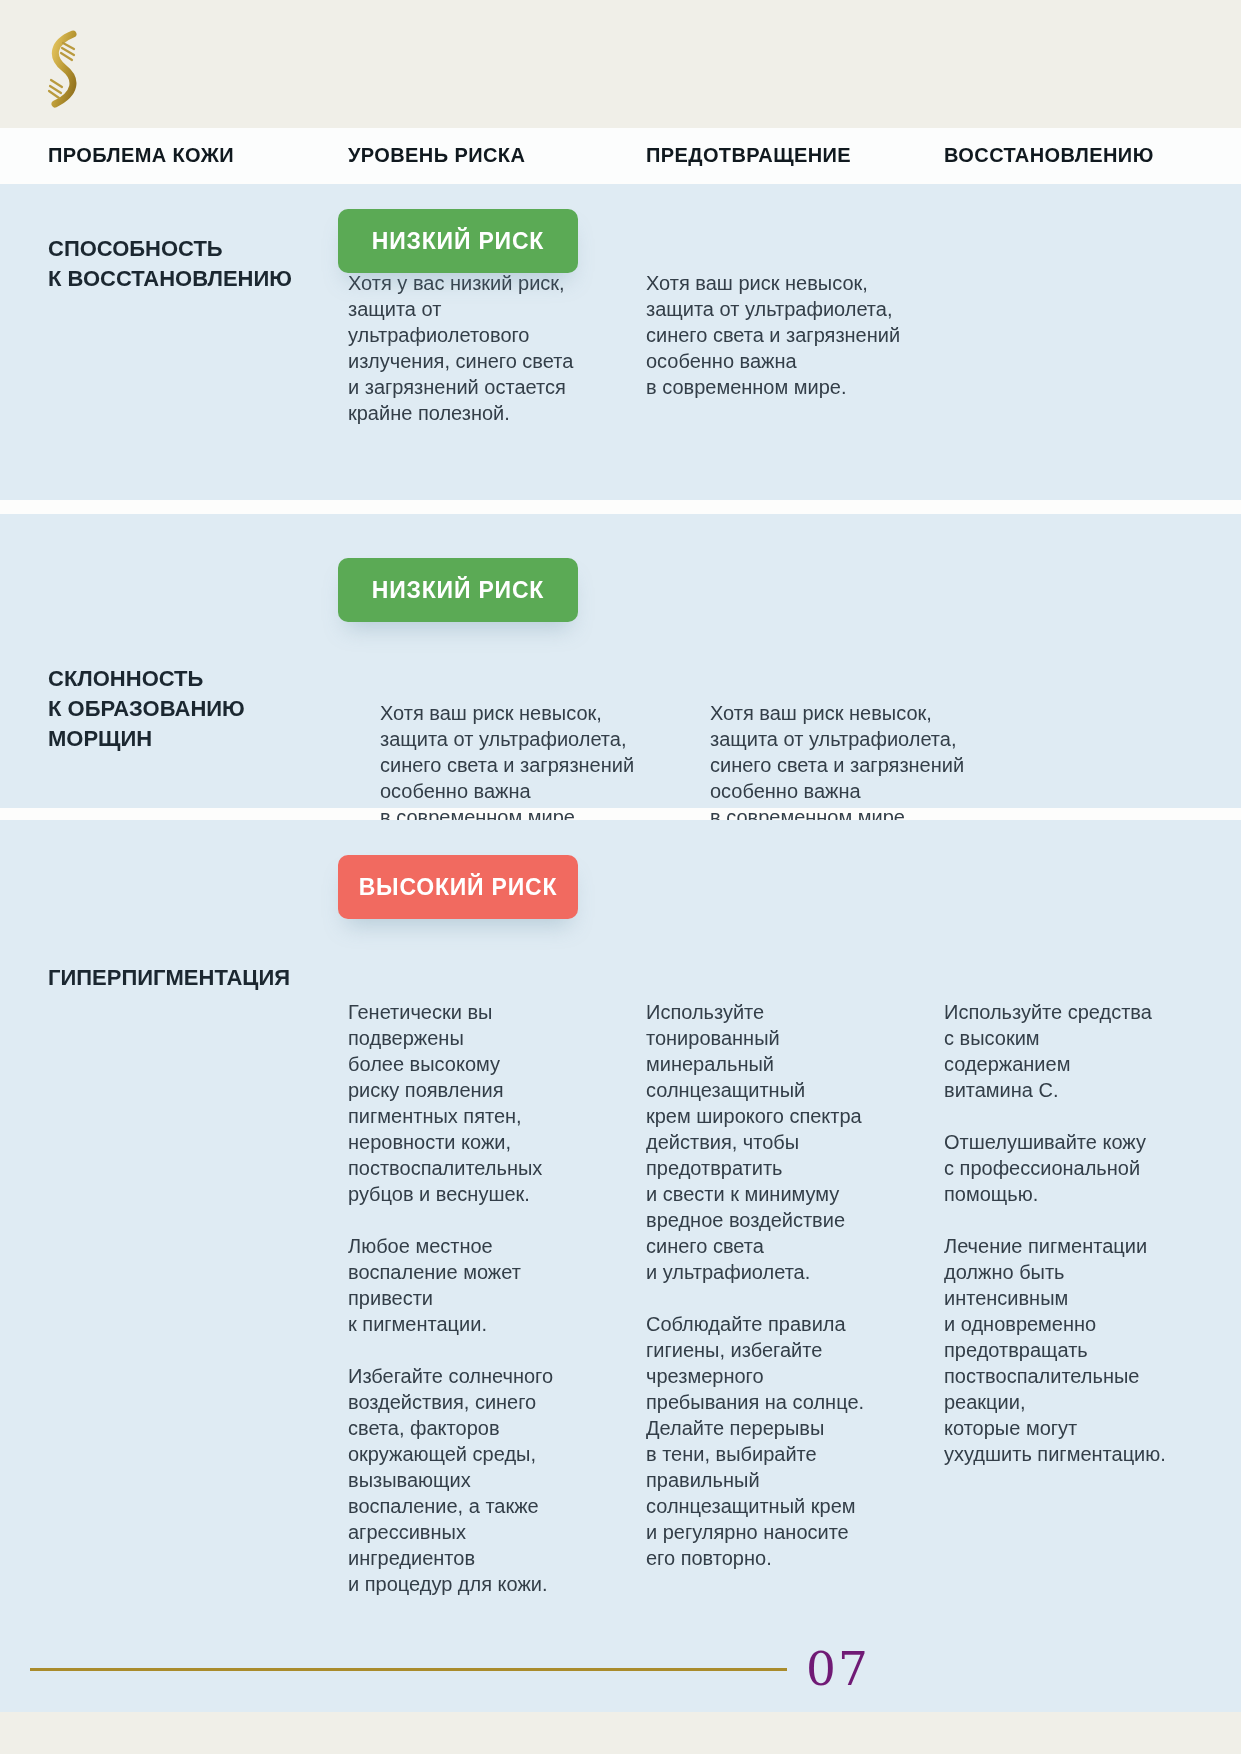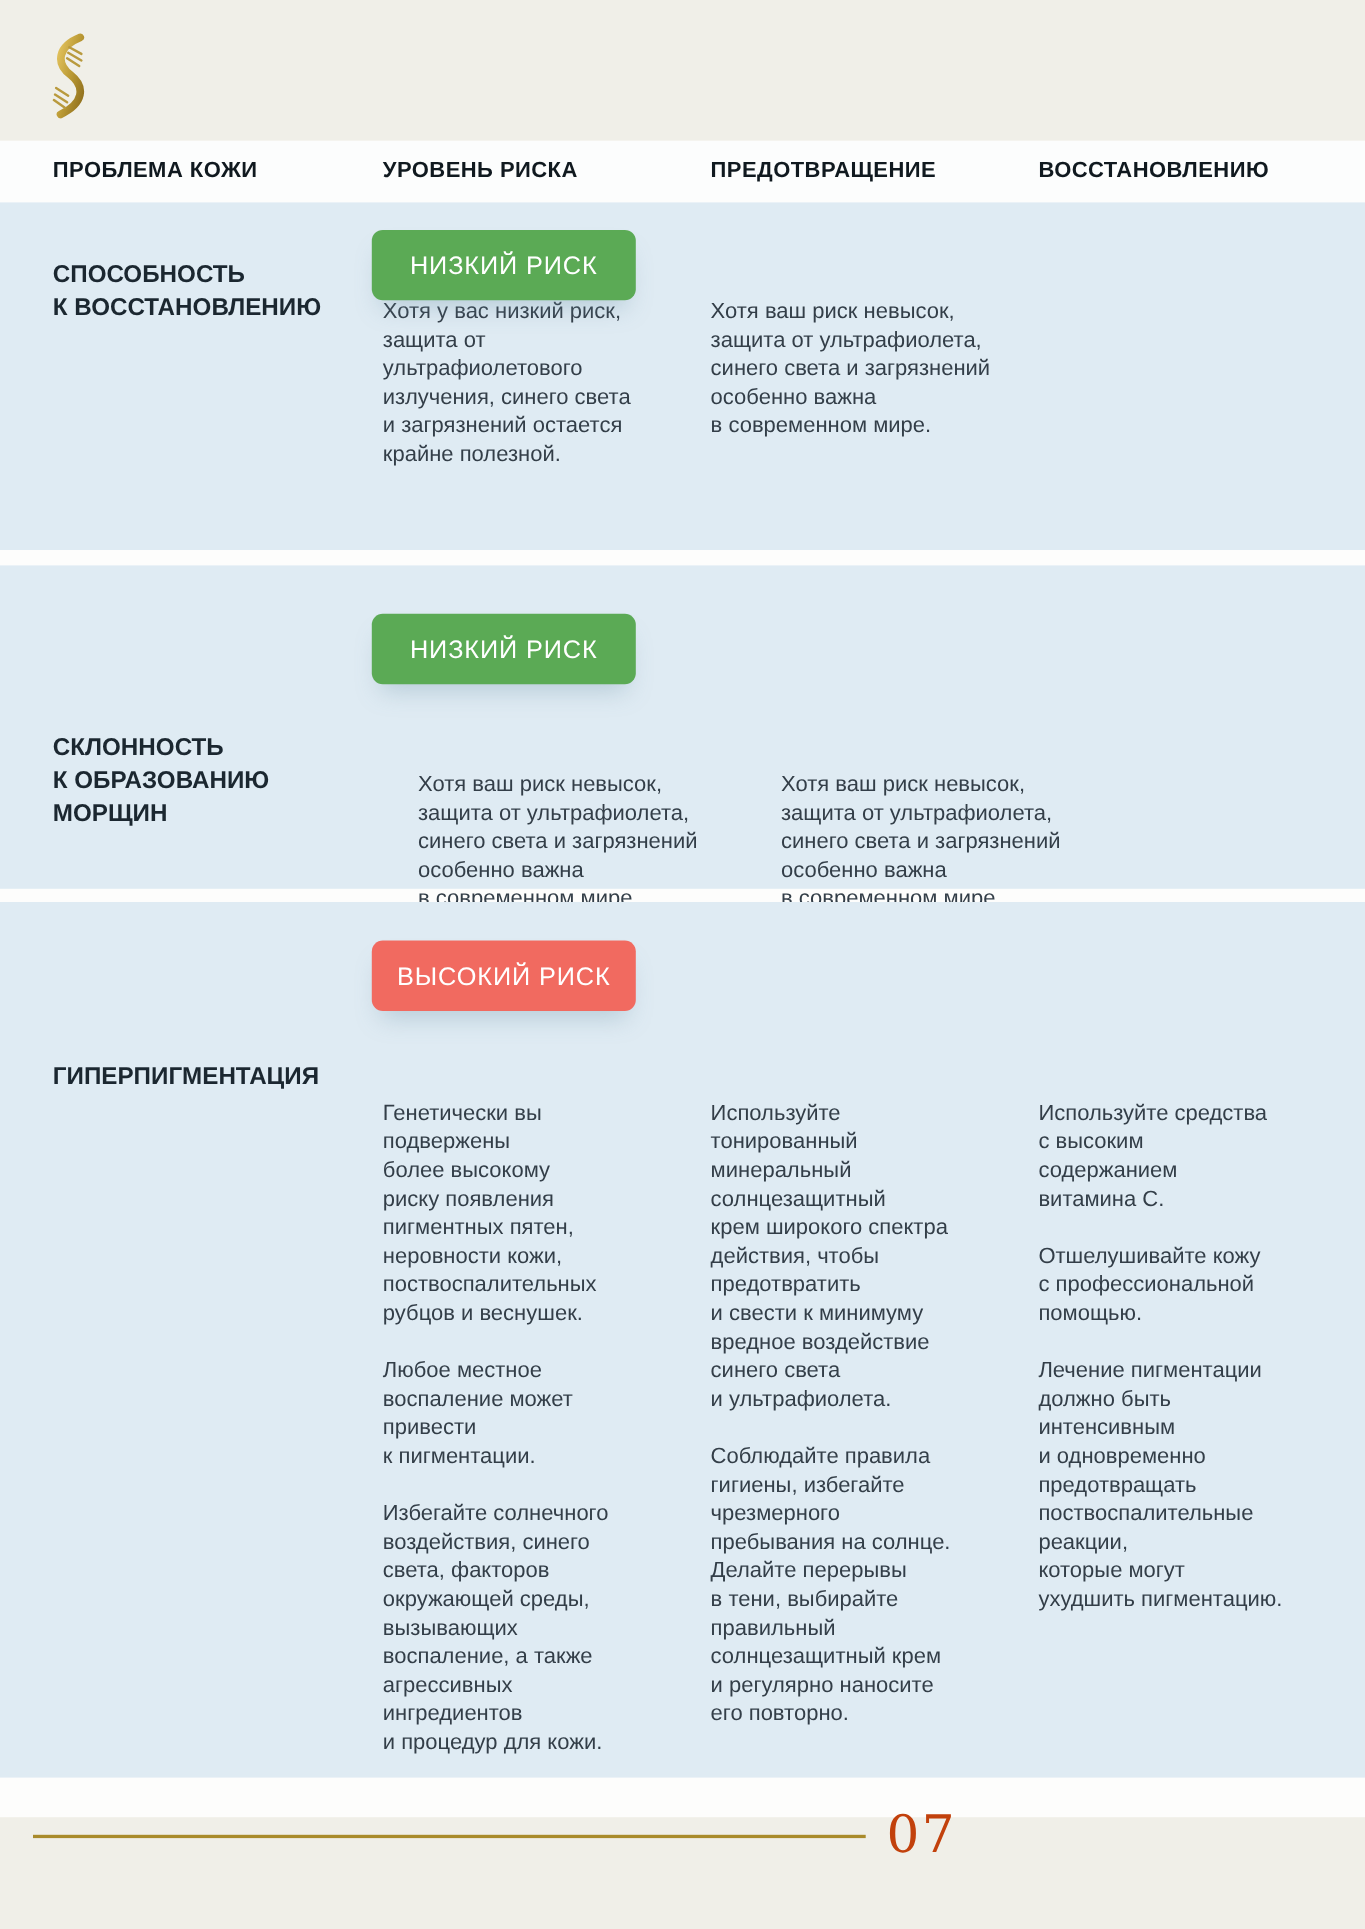--- a/index.html
+++ b/index.html
@@ -24,26 +24,26 @@
   }
   .header-cell{
     font-weight:bold;font-size:20px;color:#10191f;letter-spacing:0.4px;
   }
 
   .section{
     position:absolute;left:0;width:1241px;background:#dfebf3;
   }
   .sec1{top:184px;height:316px;}
   .sec2{top:514px;height:294px;}
-  .sec3{top:820px;height:796px;}
+  .sec3{top:820px;height:892px;}
 
   .badge{
     position:absolute;left:338px;width:240px;height:64px;
     border-radius:10px;display:flex;align-items:center;justify-content:center;
-    color:#ffffff;font-weight:normal;font-size:23px;letter-spacing:0.8px;
+    color:#ffffff;font-weight:bold;font-size:23px;letter-spacing:0.8px;
     box-shadow:0 14px 22px -8px rgba(110,145,165,0.35);
   }
   .sec1 .badge{top:25px;}
   .sec2 .badge{top:44px;}
   .sec3 .badge{top:35px;}
 
   .content{
     display:grid;grid-template-columns:300px 298px 298px 247px;
     padding-left:48px;box-sizing:border-box;
   }
@@ -60,21 +60,21 @@
     white-space:pre-line;padding-right:24px;margin-top:36px;
   }
 
   .footer-line{
     position:absolute;left:30px;top:1668px;width:757px;height:3px;
     background:#a98b2b;
   }
   .page-number{
     position:absolute;left:806px;top:1641px;
     font-family:"DejaVu Serif","Liberation Serif",serif;
-    font-size:47px;color:#c2410c;letter-spacing:2px;font-weight:normal;
+    font-size:47px;color:#701a75;letter-spacing:2px;font-weight:normal;
   }
 </style>
 </head>
 <body>
 
 <div class="page">
 
   <svg class="logo" viewBox="0 0 46 78">
     <defs>
       <linearGradient id="gold" x1="0" y1="0" x2="1" y2="1">

